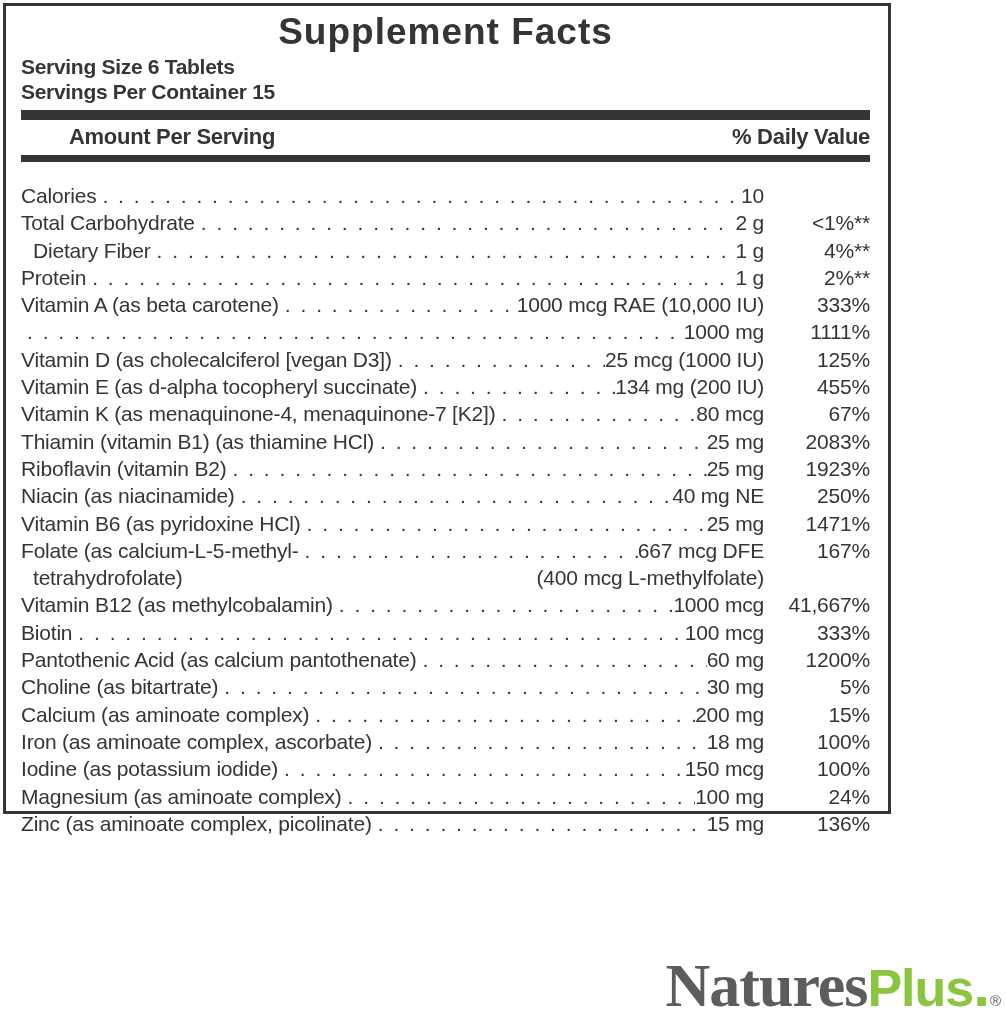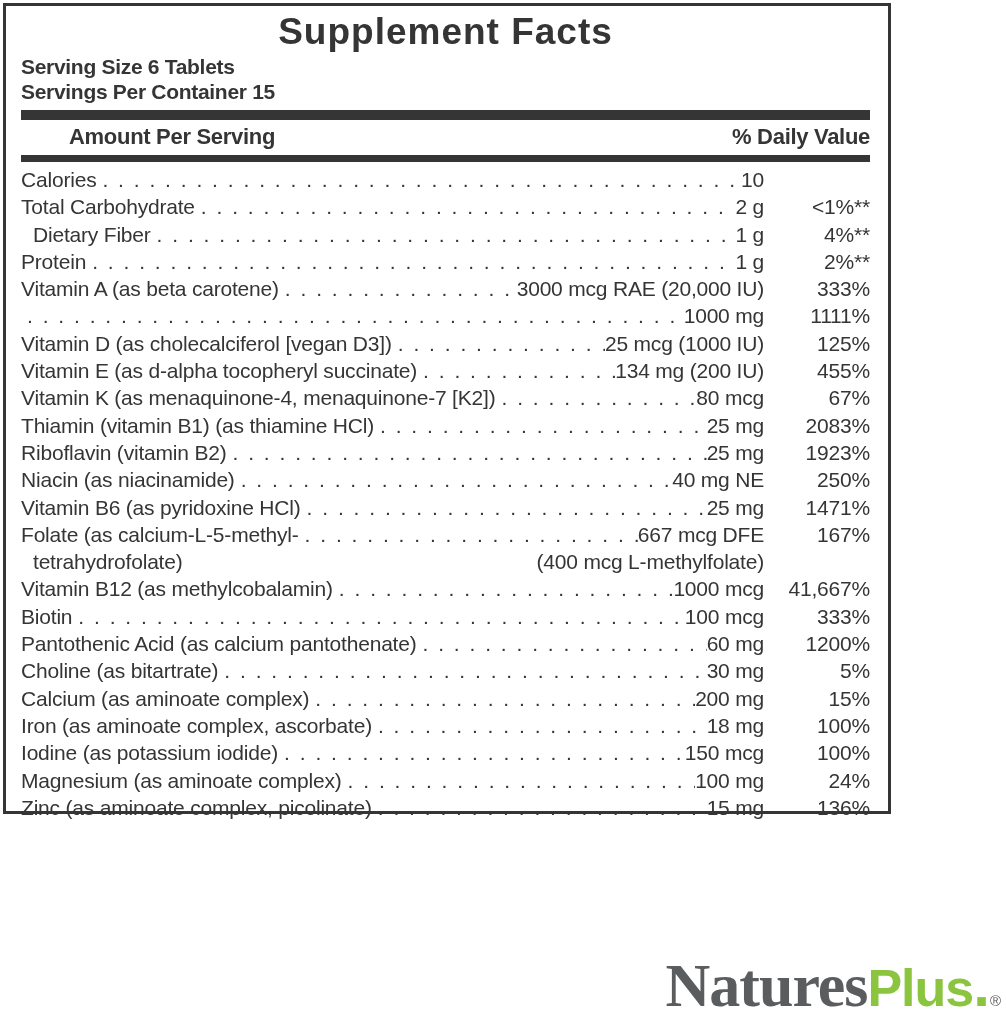--- a/index.html
+++ b/index.html
@@ -45,21 +45,21 @@
     display: flex;
     justify-content: space-between;
     align-items: baseline;
     font-weight: bold;
     font-size: 22px;
     line-height: 30px;
     padding-top: 2px;
     letter-spacing: -0.3px;
     margin-left: 48px;
   }
-  .rows { padding-top: 4px; }
+  .rows { padding-top: 4px; margin-top: 16px; }
   .row {
     display: flex;
     align-items: baseline;
     font-size: 21px;
     line-height: 27.3px;
     letter-spacing: -0.2px;
     white-space: nowrap;
   }
   .row.indent .name { padding-left: 12px; }
   .row .name { flex: 0 0 auto; }
@@ -149,21 +149,21 @@
   <div class="row">
     <span class="name">Protein</span>
     <span class="dots">. . . . . . . . . . . . . . . . . . . . . . . . . . . . . . . . . . . . . . . . . . . . . . . . . . . . . . . . . . . . . . . . . . . . . . . . . . . . . . . . . . . . . . . . . . . . . . . . . . . . . . . . . . . . . . . . . . . . . . . . . . . . . . . . . . . . . . . . . . . . . . . . . . . . . . </span>
     <span class="amount">1 g</span>
     <span class="dv">2%**</span>
   </div>
 
   <div class="row">
     <span class="name">Vitamin A (as beta carotene)</span>
     <span class="dots">. . . . . . . . . . . . . . . . . . . . . . . . . . . . . . . . . . . . . . . . . . . . . . . . . . . . . . . . . . . . . . . . . . . . . . . . . . . . . . . . . . . . . . . . . . . . . . . . . . . . . . . . . . . . . . . . . . . . . . . . . . . . . . . . . . . . . . . . . . . . . . . . . . . . . . </span>
-    <span class="amount">3000 mcg RAE (20,000 IU)</span>
+    <span class="amount">1000 mcg RAE (10,000 IU)</span>
     <span class="dv">333%</span>
   </div>
 
   <div class="row">
     <span class="dots">. . . . . . . . . . . . . . . . . . . . . . . . . . . . . . . . . . . . . . . . . . . . . . . . . . . . . . . . . . . . . . . . . . . . . . . . . . . . . . . . . . . . . . . . . . . . . . . . . . . . . . . . . . . . . . . . . . . . . . . . . . . . . . . . . . . . . . . . . . . . . . . . . . . . . . </span>
     <span class="amount">1000 mg</span>
     <span class="dv">1111%</span>
   </div>
 
   <div class="row">

